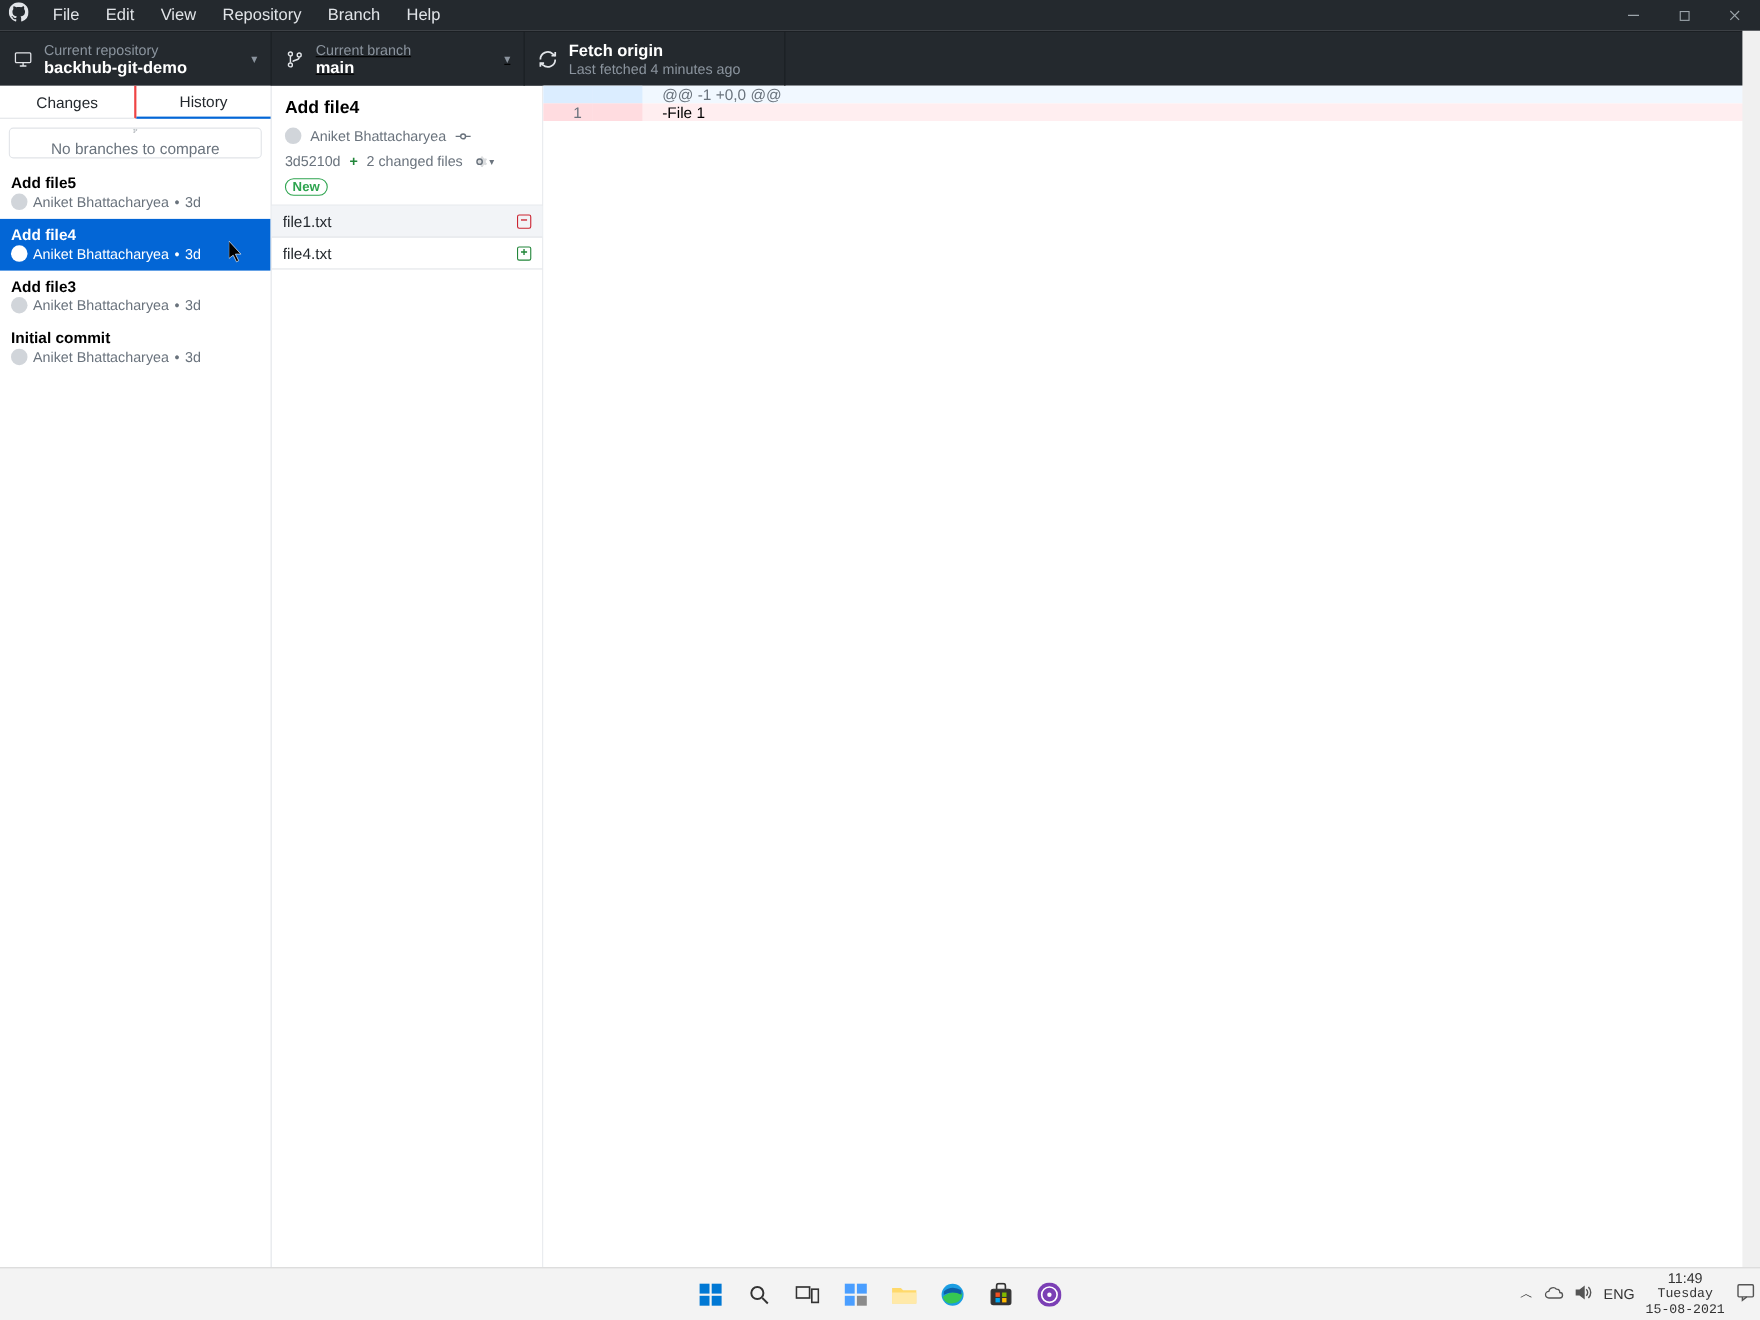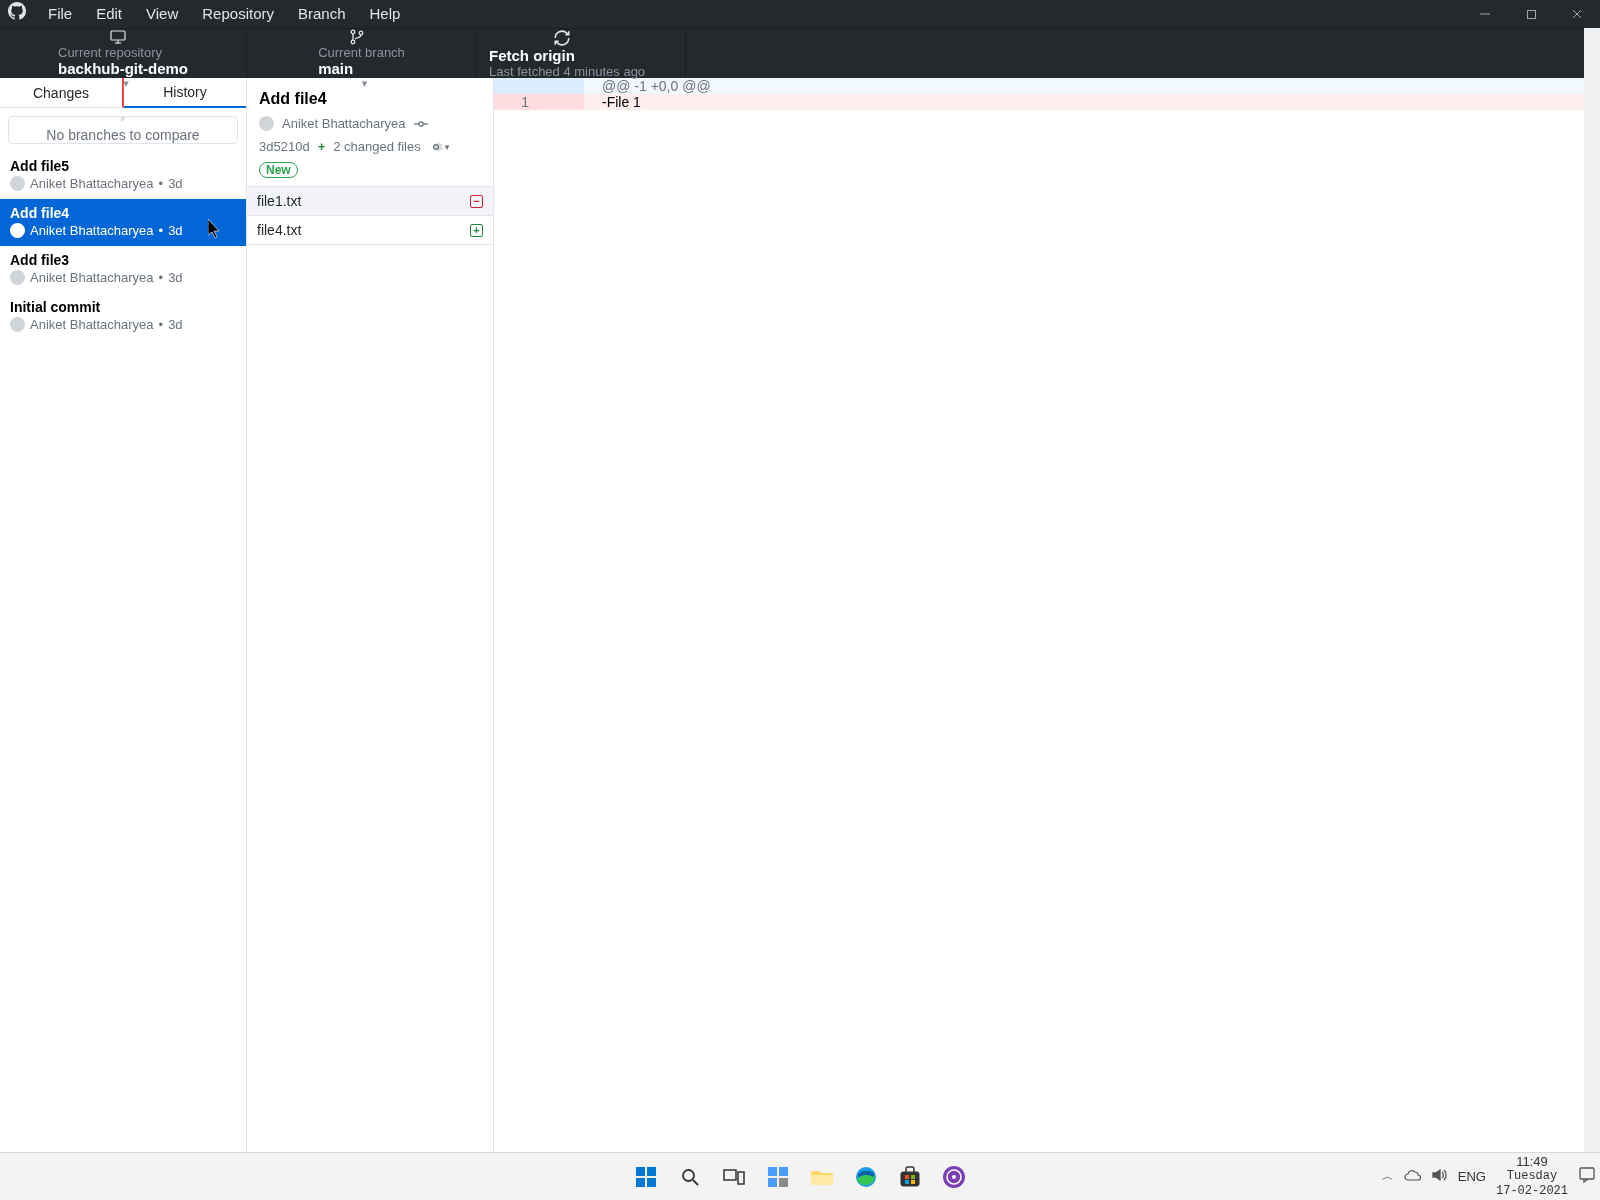--- a/index.html
+++ b/index.html
@@ -10,23 +10,23 @@
 .titlebar .logo { width: 22px; height: 22px; margin: 0 8px 0 6px; display: flex; align-items: center; justify-content: center; }
 .titlebar .menu { display: flex; gap: 0; }
 .titlebar .menu-item { padding: 0 12px; cursor: pointer; line-height: 28px; }
 .titlebar .spacer { flex: 1; }
 .titlebar .win-controls { display: flex; }
 .titlebar .win-btn { width: 46px; height: 28px; display: flex; align-items: center; justify-content: center; cursor: pointer; }
 .titlebar .win-btn svg { stroke: #9da5ab; fill: none; }
 
 
 .toolbar { height: 50px; background: #24292e; display: flex; border-top: 1px solid #1b1f23; }
-.toolbar-section { display: flex; align-items: center; padding: 0 12px; border-right: 1px solid #1b1f23; cursor: pointer; position: relative; flex-direction: column; }
+.toolbar-section { display: flex; align-items: center; padding: 0 12px; border-right: 1px solid #1b1f23; cursor: pointer; position: relative; }
 .toolbar-section.repo { width: 247px; }
-.toolbar-section.branch { width: 230px; }
+.toolbar-section.branch { width: 230px; text-decoration: underline; }
 .toolbar-section .ts-icon { width: 18px; margin-right: 10px; color: #e1e4e8; display:flex; align-items:center; justify-content:center; }
 .toolbar-section .ts-text { flex: 1; }
 .toolbar-section .ts-label { font-size: 13px; color: #8b949e; line-height: 15px; }
 .toolbar-section .ts-value { font-size: 15px; color: #fff; font-weight: 600; line-height: 17px; }
 .toolbar-section .ts-caret { color: #8b949e; font-size: 11px; margin-left: 6px; }
 
 
 .main { display: flex; height: calc(100% - 78px - 48px); }
 .left-panel { width: 247px; border-right: 1px solid #e1e4e8; display: flex; flex-direction: column; background:#fff; }
 .tabs { display: flex; height: 30px; }
@@ -348,21 +348,21 @@
           <path d="M4 11 a3 3 0 0 1 0-6 a4 4 0 0 1 7-2 a3 3 0 0 1 3 3 a2.5 2.5 0 0 1 0 5 Z"></path>
         </svg></span>
     <span><svg width="16" height="14" viewBox="0 0 16 14" fill="none" stroke="#555" stroke-width="1.3">
           <path d="M1 5 h3 l4 -3 v10 l-4 -3 h-3 Z" fill="#555"></path>
           <path d="M10 4 a4 4 0 0 1 0 6 M12 2 a7 7 0 0 1 0 10"></path>
         </svg></span>
     <span>ENG</span>
     <div class="tray-clock">
       <div>11:49</div>
       <div class="line2">Tuesday</div>
-      <div class="line2">17-02-2021</div>
+      <div class="line2">15-08-2021</div>
     </div>
     <span><svg width="18" height="18" viewBox="0 0 18 18" fill="none" stroke="#555" stroke-width="1.3">
           <rect x="2" y="2" width="14" height="11" rx="1"></rect>
           <path d="M6 13 v3 l4-3"></path>
         </svg></span>
   </div>
 </div>
 
 <svg class="fake-cursor" style="left:208px; top:219px;" width="16" height="22" viewBox="0 0 16 22">
     <path d="M0 0 L0 16 L4 13 L7 19 L9 18 L6 12 L11 12 Z" fill="#000" stroke="#fff" stroke-width="0.6"></path>

